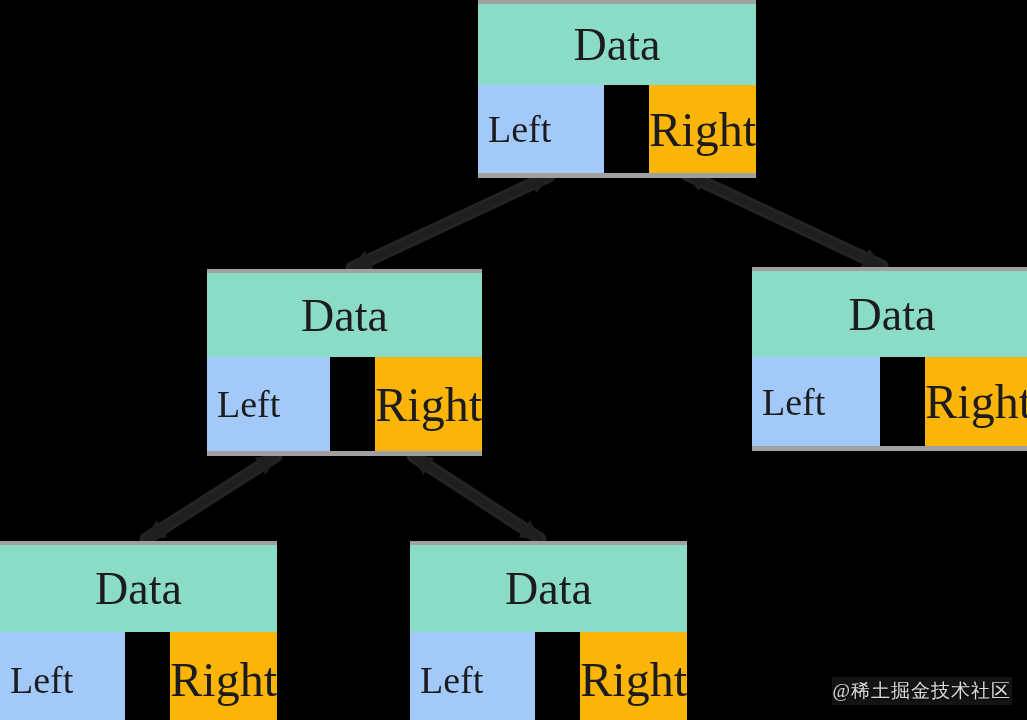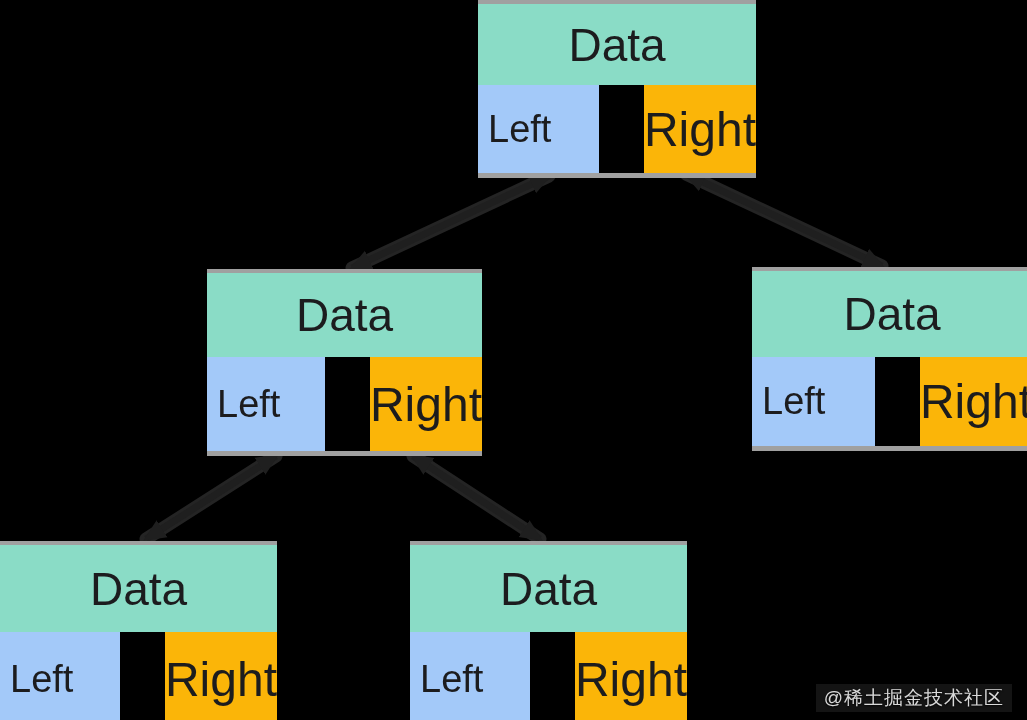--- a/index.html
+++ b/index.html
@@ -1,21 +1,21 @@
 <!DOCTYPE html>
 <html style="--background: #000000; --data-bg: #8ADCC6; --left-bg: #A3C9F9; --right-bg: #FBB508; --label-text: #1C1C1E; --arrow: #1F1F1F; --node-edge: #A0A0A0;"><head>
 <meta charset="utf-8">
 <style>
   html,body { margin:0; padding:0; background:#000; }
   .stage {
     position: relative;
     width: 1027px; height: 720px;
     background: var(--background, #000);
     overflow: hidden;
-    font-family: Liberation Sans, sans-serif;
+    font-family: Liberation Serif, serif;
   }
   .edges-svg { position:absolute; inset:0; width:1027px; height:720px; }
   .edge-halo { stroke:#474747; stroke-opacity:.5; stroke-width:13; stroke-linecap:round; }
   .edge-main { stroke: var(--arrow, #1f1f1f); stroke-width:7; }
   .arrow-fill { fill: var(--arrow, #1f1f1f); }
 
   .node {
     position:absolute;
     box-sizing:content-box;
     border-top:4px solid var(--node-edge,#a6a6a6);
@@ -61,25 +61,25 @@
   #node-left-left .cell-data { height:87px; }
   #node-left-left .row { height:95px; }
   #node-left-left .cell-left { width:136px; }
 
   #node-left-right { left:410px; top:541px; width:277px; }
   #node-left-right .cell-data { height:87px; }
   #node-left-right .row { height:95px; }
   #node-left-right .cell-left { width:138px; }
 
   .watermark {
-    position:absolute; right:15px; bottom:8px;
+    position:absolute; right:15px; bottom:15px;
     font-size:19px; letter-spacing:1px;
     color:#ececec; opacity:.92;
     background: rgba(120,120,120,0.18);
-    padding:1px 8px;
+    padding:1px 1px;
     text-shadow: 0 1px 2px rgba(0,0,0,.85);
   }
 </style>
 </head>
 <body>
 
 <div class="stage">
 
   <svg class="edges-svg">
     <defs>

